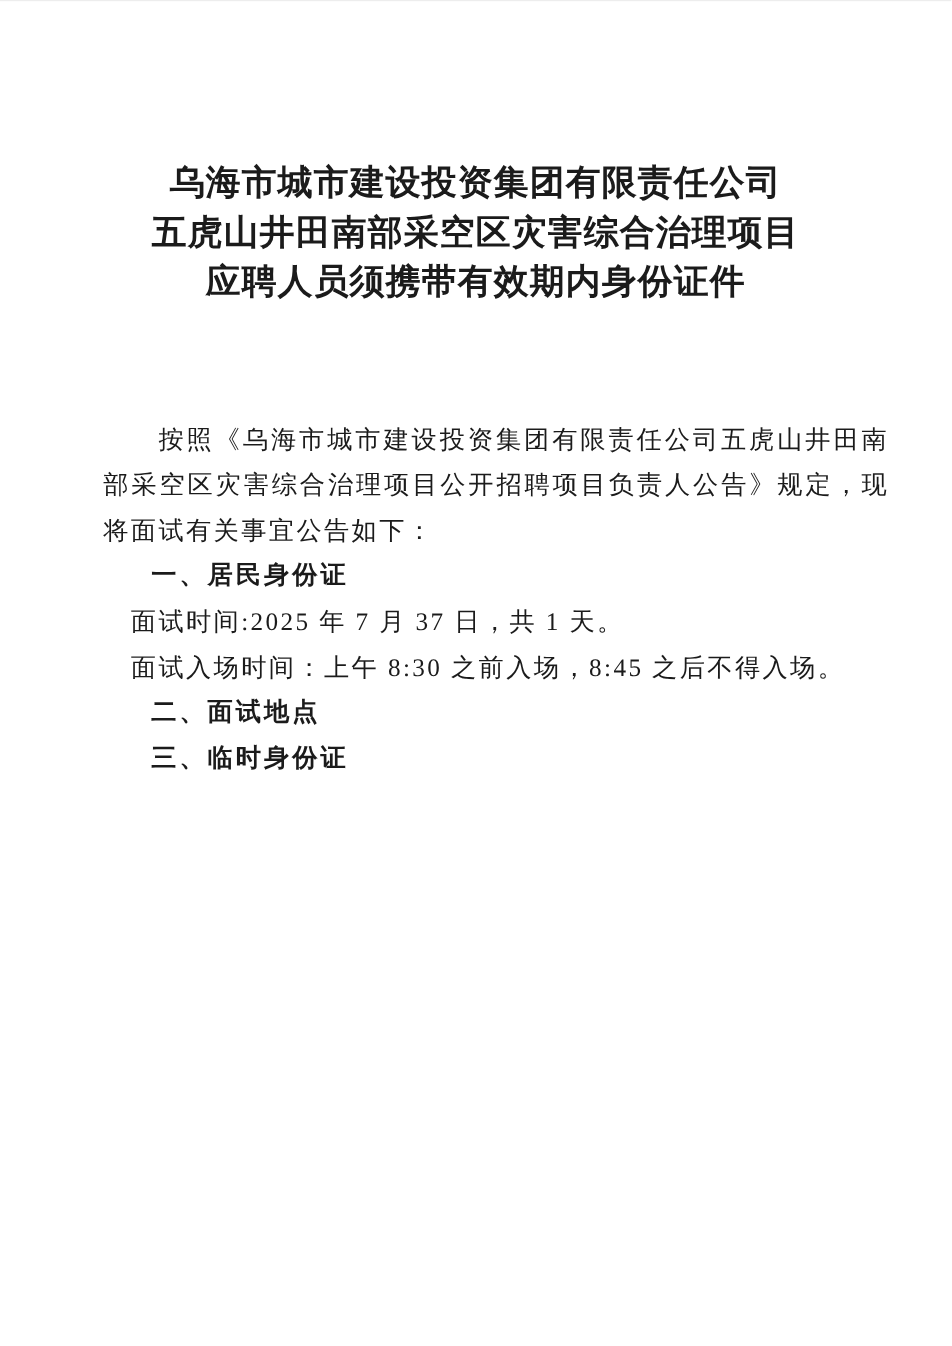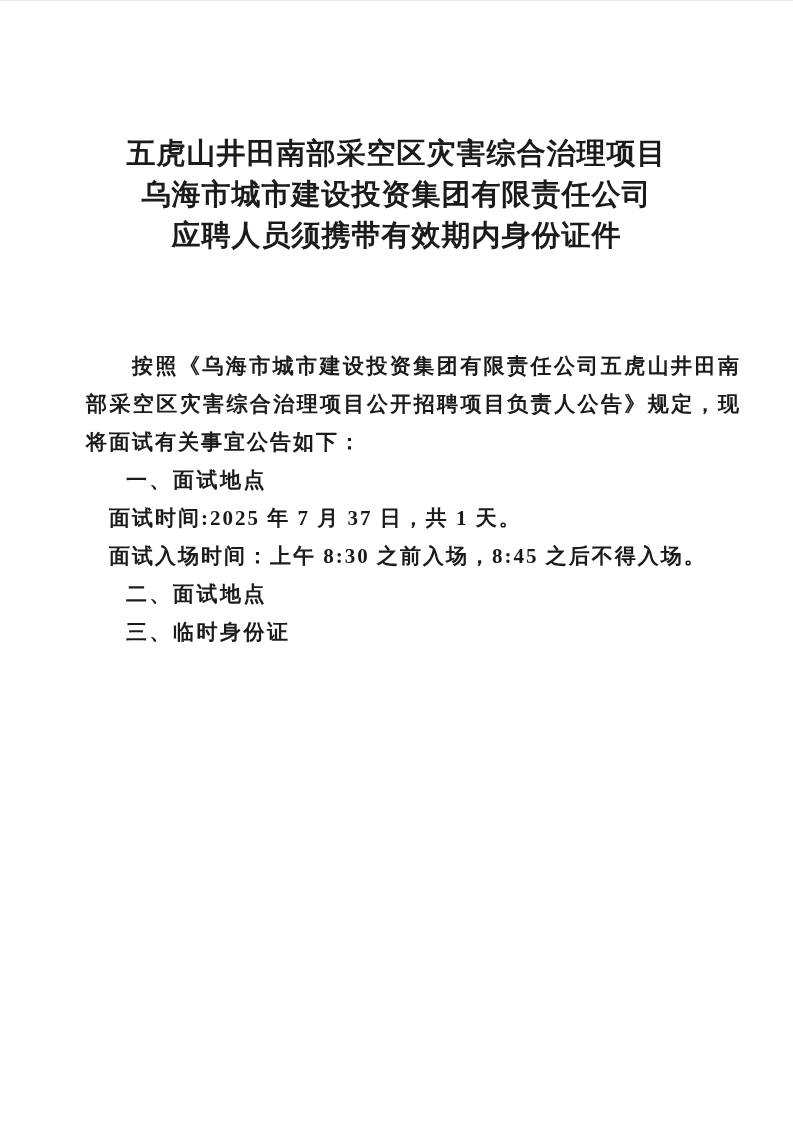--- a/index.html
+++ b/index.html
@@ -37,21 +37,20 @@
     font-family: "Liberation Serif", serif;
     font-size: 21px;
     line-height: 38px;
     text-align: justify;
     text-justify: inter-ideograph;
     letter-spacing: 2px;
   }
   .para {
     margin: 0;
     text-indent: 46px;
-    font-weight: bold;
   }
   .para.short-indent {
     text-indent: 23px;
   }
   .sec-heading {
     margin: 0;
     font-family: "Liberation Sans", sans-serif;
     font-weight: 700;
     font-size: 21px;
     line-height: 38px;
@@ -62,30 +61,30 @@
   .url-text {
     letter-spacing: 0.5px;
   }
 </style>
 </head>
 <body>
 
 <div class="page">
 
   <header class="title-block">
+    <div>乌海市城市建设投资集团有限责任公司</div>
     <div>五虎山井田南部采空区灾害综合治理项目</div>
-    <div>乌海市城市建设投资集团有限责任公司</div>
     <div>应聘人员须携带有效期内身份证件</div>
   </header>
 
   <main class="body-block">
 
     <p class="para">按照《乌海市城市建设投资集团有限责任公司五虎山井田南部采空区灾害综合治理项目公开招聘项目负责人公告》规定，现将面试有关事宜公告如下：</p>
 
-    <h2 class="sec-heading">一、面试地点</h2>
+    <h2 class="sec-heading">一、居民身份证</h2>
 
     <p class="para short-indent">面试时间:2025 年 7 月 37 日，共 1 天。</p>
 
     <p class="para short-indent">面试入场时间：上午 8:30 之前入场，8:45 之后不得入场。</p>
 
 
     <h2 class="sec-heading">二、面试地点</h2>
 
 
     <h2 class="sec-heading">三、临时身份证</h2>

